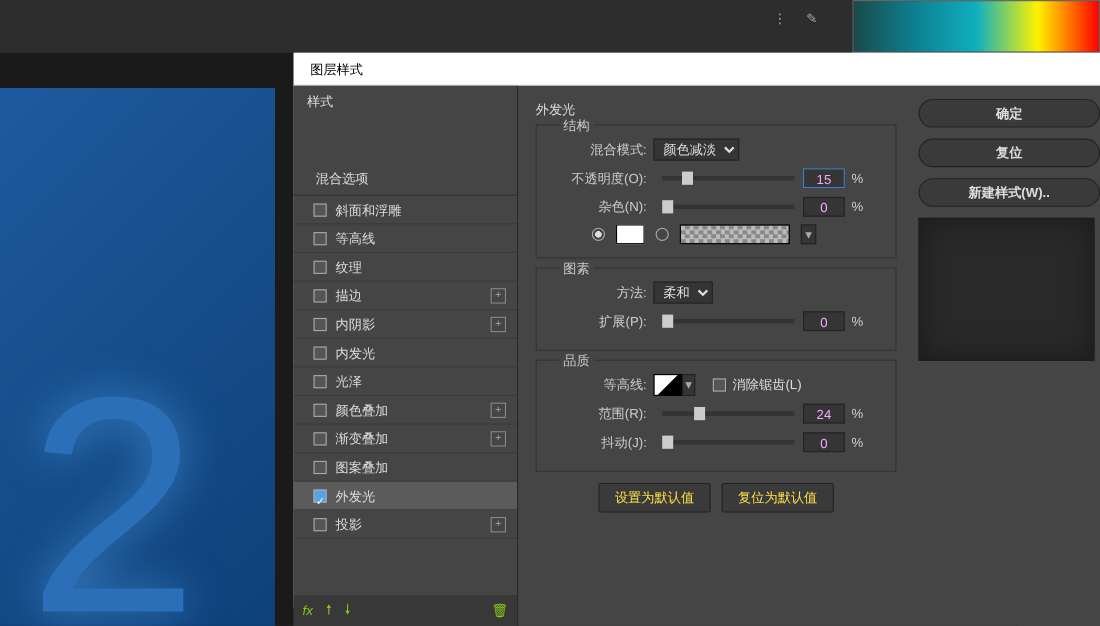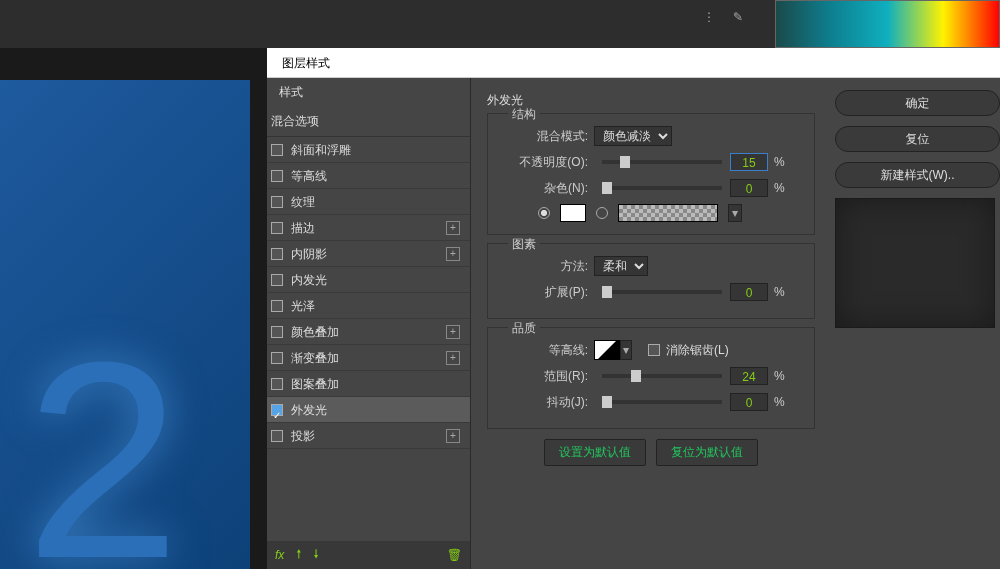--- a/index.html
+++ b/index.html
@@ -13,59 +13,59 @@
 .top-tools .tool { width: 24px; height: 24px; color: #aaa; text-align: center; line-height: 24px; }
 .color-picker-top { position: absolute; right: 0; top: 0; width: 225px; height: 48px; background: linear-gradient(90deg, #1a4a4a, #0d8090, #0faFbf, #fff200, #ff0000); border: 1px solid #666; }
 
 .dialog { position: absolute; left: 267px; top: 48px; width: 733px; height: 504px; background: #f0f0f0; }
 .dialog-title { height: 30px; line-height: 30px; padding-left: 15px; background: #fff; color: #000; border-bottom: 1px solid #ccc; }
 .dialog-body { position: absolute; left: 0; top: 30px; width: 733px; height: 491px; background: #454545; display: flex; }
 
 
 .styles-col { width: 204px; border-right: 1px solid #2a2a2a; display: flex; flex-direction: column; }
 .styles-header { padding: 6px 12px; color: #ddd; background: #454545; }
-.styles-sub { padding: 6px 4px; color: #ddd; background: #454545; border-bottom: 1px solid #333; }
-.style-item { height: 26px; line-height: 26px; padding-left: 4px; color: #ddd; border-bottom: 1px solid #3a3a3a; display: flex; align-items: center; position: relative; cursor: pointer; }
+.styles-sub { padding: 6px 20px; color: #ddd; background: #454545; border-bottom: 1px solid #333; margin-top: 41px; }
+.style-item { height: 26px; line-height: 26px; padding-left: 18px; color: #ddd; border-bottom: 1px solid #3a3a3a; display: flex; align-items: center; position: relative; cursor: pointer; }
 .style-item.indent { }
 .style-item .cb { width: 12px; height: 12px; border: 1px solid #aaa; margin-right: 8px; display: inline-block; background: #555; }
 .style-item.checked .cb { background: #56a3e6; position: relative; }
 .style-item.checked .cb::after { content: "✓"; position: absolute; color: #fff; font-size: 10px; left: 1px; top: -2px; }
 .style-item.active { background: #5b5b5b; }
 .style-item .plus-icon { position: absolute; right: 10px; width: 14px; height: 14px; border: 1px solid #888; color: #aaa; font-size: 10px; text-align: center; line-height: 12px; }
 .styles-footer { margin-top: auto; height: 28px; background: #383838; display: flex; align-items: center; padding: 0 8px; gap: 12px; color: #84cc16; }
 .styles-footer .fx { font-style: italic; }
 .styles-footer .trash { margin-left: auto; }
 
 
 .settings-col { width: 360px; padding: 10px 16px; color: #ddd; }
 .sec-title { margin: 4px 0; color: #ddd; }
 .fieldset { border: 1px solid #333; padding: 8px 10px 12px; margin-bottom: 8px; position: relative; }
 .fieldset .legend { position: absolute; top: -8px; left: 20px; background: #454545; padding: 0 4px; color: #ccc; }
 .row { display: flex; align-items: center; height: 24px; margin: 2px 0; }
 .row .lbl { width: 90px; text-align: right; margin-right: 6px; color: #ccc; }
 .row select { background: #353535; color: #ddd; border: 1px solid #222; height: 20px; padding: 0 4px; }
 .row .slider { flex: 1; height: 4px; background: #333; margin: 0 8px; position: relative; }
 .row .slider .thumb { position: absolute; top: -4px; width: 10px; height: 12px; background: #ccc; }
-.row .valbox { width: 38px; height: 18px; background: #353535; border: 1px solid #222; color: #84cc16; text-align: center; line-height: 18px; }
+.row .valbox { width: 38px; height: 18px; background: #353535; border: 1px solid #222; color: #f0abfc; text-align: center; line-height: 18px; }
 .row .valbox.hl { border: 1px solid #3a7fc8; }
 .row .unit { margin-left: 6px; color: #ccc; width: 30px; }
 .color-row { display: flex; align-items: center; gap: 10px; margin-top: 4px; padding-left: 40px; }
 .radio { width: 12px; height: 12px; border-radius: 50%; border: 1px solid #aaa; display: inline-block; }
 .radio.sel { background: radial-gradient(circle, #ddd 40%, #444 45%); }
 .swatch { width: 26px; height: 18px; background: #fff; border: 1px solid #000; }
 .gradient { width: 100px; height: 18px; background: repeating-conic-gradient(#888 0% 25%, #bbb 0% 50%) 0 0/8px 8px; border: 1px solid #000; }
 .grad-dd { width: 14px; height: 18px; background: #353535; border: 1px solid #222; color: #aaa; text-align: center; line-height: 16px; }
 .contour-box { width: 26px; height: 20px; background: linear-gradient(135deg, #fff 49%, #000 51%); border: 1px solid #000; }
 .contour-dd { width: 12px; height: 20px; background: #353535; border: 1px solid #222; text-align: center; color: #aaa; line-height: 18px; }
 .cb2 { width: 12px; height: 12px; border: 1px solid #aaa; margin-right: 6px; background: #555; display: inline-block; }
 .btn-row { display: flex; gap: 10px; justify-content: center; margin-top: 10px; }
-.btn { background: #3a3a3a; border: 1px solid #222; color: #22c55e; padding: 4px 14px; border-radius: 2px; cursor: pointer; }
-
-
-.right-col { flex: 1; padding: 8px 0 0 0; }
+.btn { background: #3a3a3a; border: 1px solid #222; color: #fde047; padding: 4px 14px; border-radius: 2px; cursor: pointer; }
+
+
+.right-col { flex: 1; padding: 8px 0 0 0; font-weight: bold; }
 .pill-btn { margin: 4px 0 10px 4px; height: 26px; border-radius: 13px; border: 1px solid #222; background: #3a3a3a; color: #ddd; text-align: center; line-height: 24px; cursor: pointer; }
 .preview-row { display: flex; align-items: center; margin: 6px 0 6px 18px; color: #ddd; }
 .preview-row .cbp { width: 12px; height: 12px; background: #56a3e6; margin-right: 8px; position: relative; }
 .preview-row .cbp::after { content: "✓"; position: absolute; color: #fff; font-size: 10px; left: 1px; top: -2px; }
 .preview-box { margin: 8px 0 0 4px; width: 160px; height: 130px; background: #2a2a2a; border: 1px solid #1a1a1a; box-shadow: inset 0 0 30px #1a1a1a; }
 </style>
 </head>
 <body>
 
 <div class="canvas-bg">

